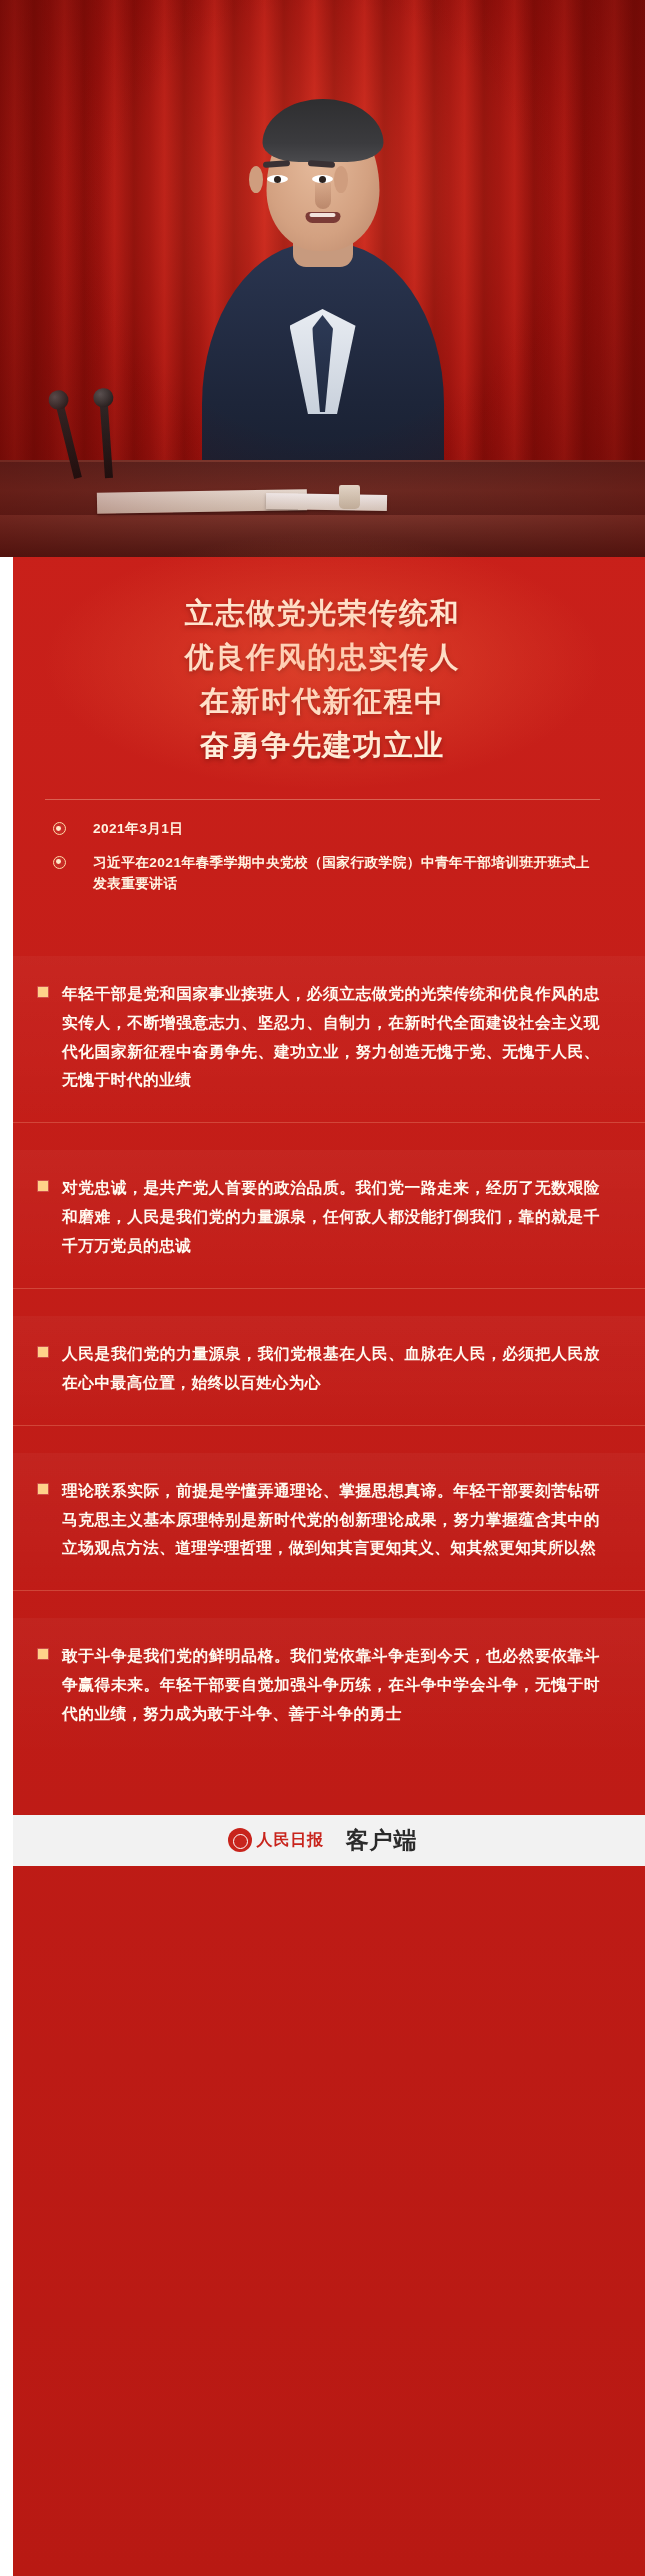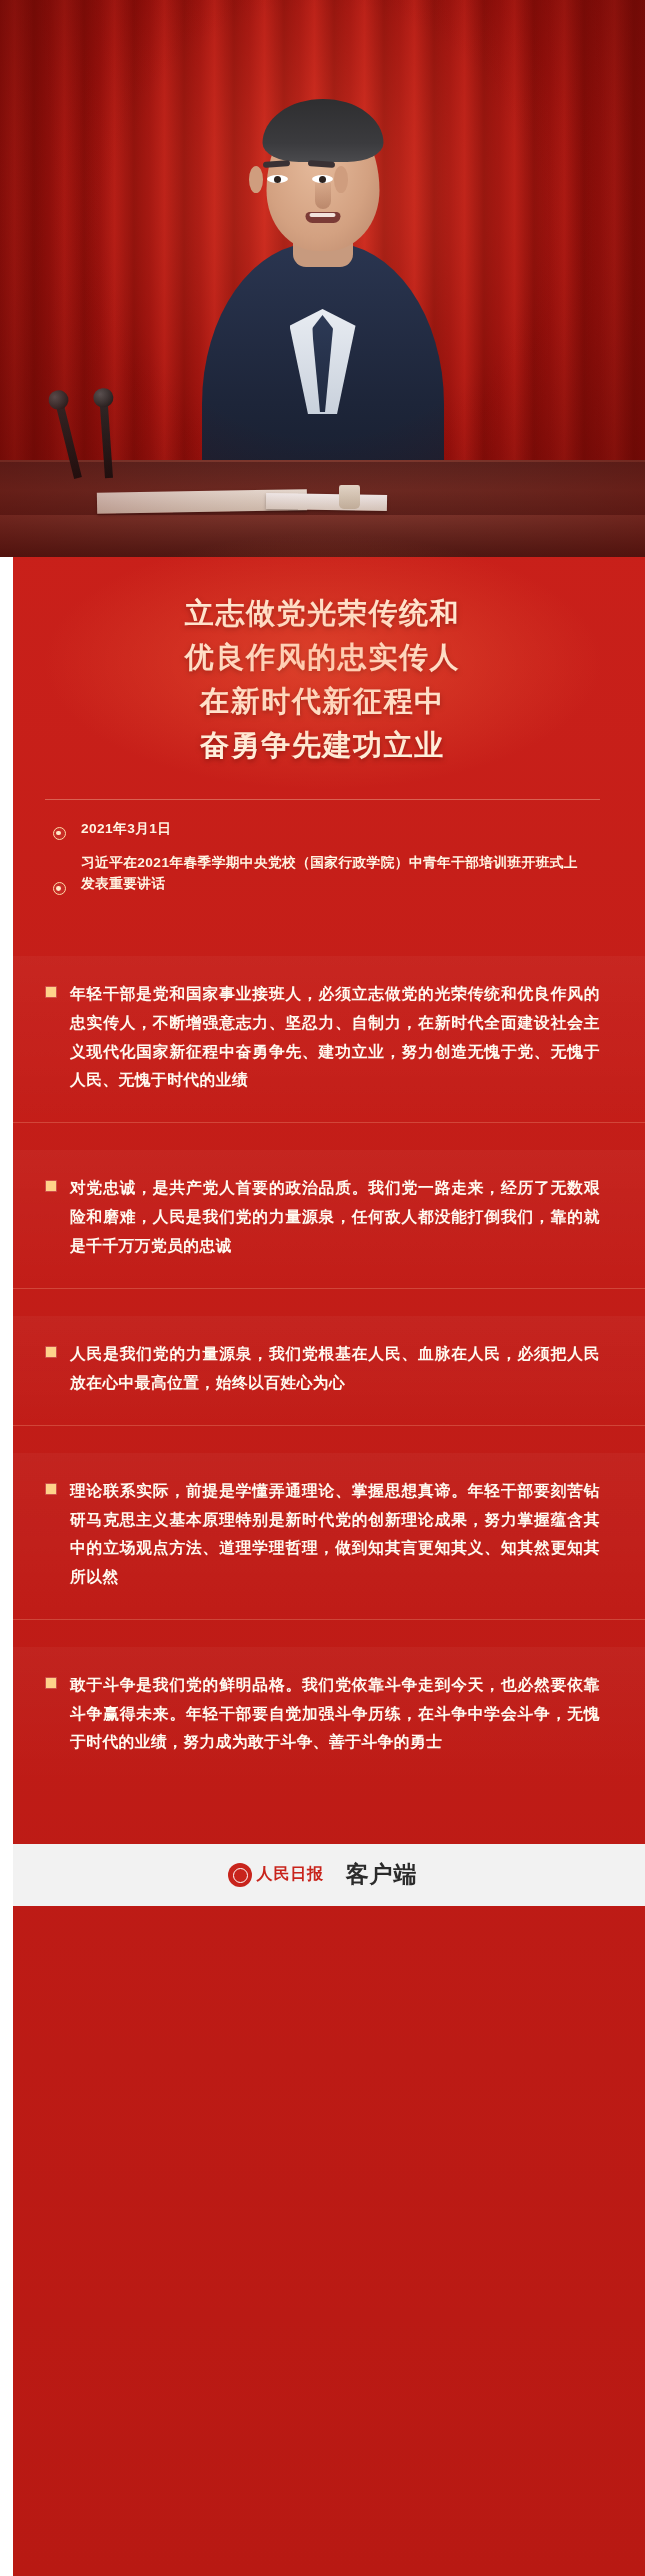--- a/index.html
+++ b/index.html
@@ -236,22 +236,22 @@
   }
 
   
   .meta {
     margin: 32px 45px 0 45px;
     padding: 18px 8px 21px 8px;
     border-top: 0.8px solid rgba(255,220,190,0.35);
   }
   .meta-row {
     display: flex;
-    align-items: flex-end;
-    gap: 15px;
+    align-items: flex-start;
+    gap: 27px;
     margin-bottom: 11.3px;
   }
   .meta-row:last-child { margin-bottom: 16px; }
   .meta-dot {
     flex: 0 0 auto;
     margin-top: 4px;
     width: 13px; height: 13px;
     border-radius: 50%;
     border: 1.6px solid #ffd9a8;
     background: rgba(255,255,255,0.06);
@@ -269,21 +269,21 @@
     color: #fff4e2;
     font-size: 13.7px;
     line-height: 1.6;
     font-weight: bold;
     letter-spacing: 0.4px;
   }
 
   
   .points {
     margin: 24px 0 0 0;
-    padding: 0 0 32px 12px;
+    padding: 0 0 32px 4px;
     position: relative;
   }
   .point {
     position: relative;
     margin: 0 0 27.4px 0;
     padding: 24px 45px 27.4px 58px;
     background: linear-gradient(180deg, rgba(255,255,255,0.035), rgba(255,255,255,0.0));
     border-bottom: 0.8px solid rgba(255,190,150,0.22);
   }
   .point:last-child { border-bottom: none; }
@@ -308,21 +308,21 @@
     left: 0;
     top: 557px;
     width: 13px;
     bottom: 0;
     background: #ffffff;
     z-index: 5;
   }
 
   
   .footer {
-    height: 62px;
+    height: 51px;
     background: #f2f2f2;
     display: flex;
     align-items: center;
     justify-content: center;
     gap: 22px;
   }
   .footer .rmrb {
     display: flex;
     align-items: center;
     gap: 4.8px;

